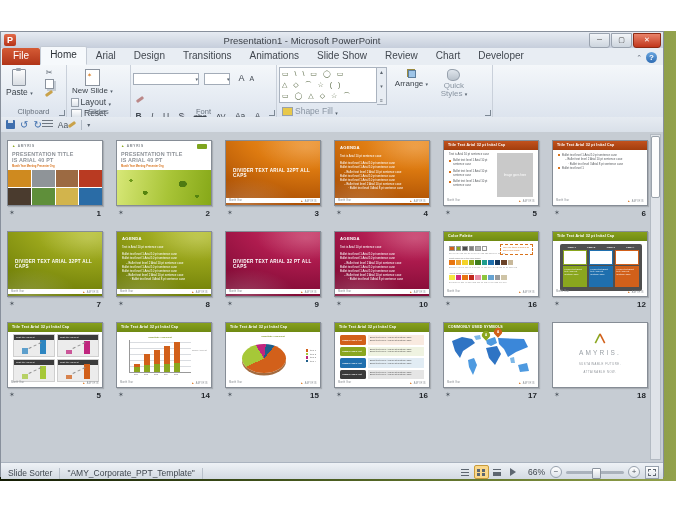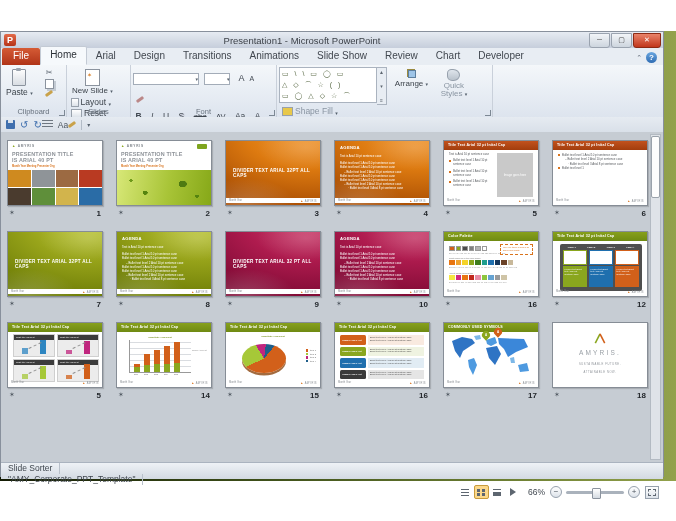--- a/index.html
+++ b/index.html
@@ -84,21 +84,21 @@
   .cell{width:96px;}
   .thumb{width:96px;height:66px;background:#fff;border:1px solid #868d96;box-sizing:border-box;position:relative;overflow:hidden;
      box-shadow:1px 1px 1px rgba(0,0,0,.15);}
   .meta{display:flex;justify-content:space-between;align-items:center;height:12px;padding:1px 2px 0 2px;}
   .star{font-size:7px;color:#525a63;}
   .num{font-size:8px;font-weight:bold;color:#23272c;}
   .vscroll{position:absolute;right:2px;top:2px;width:9px;height:324px;background:#dfe3e8;border:1px solid #b3bac2;}
   .vthumb{position:absolute;left:0;top:1px;width:100%;height:62px;background:#fdfdfd;border:1px solid #9aa2ab;box-sizing:border-box;border-radius:2px;}
   
   .statusbar{position:absolute;left:0;top:430px;width:100%;height:16px;
-     background:linear-gradient(#eef2f6,#d3dae2);border-top:1px solid #aab3bf;display:flex;align-items:flex-start;font-size:8.5px;color:#3f464e;flex-direction:column;}
+     background:linear-gradient(#eef2f6,#d3dae2);border-top:1px solid #aab3bf;display:flex;align-items:flex-end;font-size:8.5px;color:#3f464e;}
   .sseg{padding:0 7px;border-right:1px solid #b8c0ca;height:11px;line-height:11px;}
   .sright{margin-left:auto;display:flex;align-items:center;}
   .vbtn{width:13px;height:12px;border:1px solid transparent;margin-left:1px;display:flex;align-items:center;justify-content:center;}
   .vbtn.active{background:#fbd88a;border:1px solid #c89b3c;border-radius:2px;}
   .vico{width:8px;height:7px;background:repeating-linear-gradient(to bottom,#5d6670 0 1px,transparent 1px 3px);}
   .vico.sorterico{background:
      linear-gradient(#5d6670,#5d6670) 0 0/3px 3px no-repeat,
      linear-gradient(#5d6670,#5d6670) 5px 0/3px 3px no-repeat,
      linear-gradient(#5d6670,#5d6670) 0 4px/3px 3px no-repeat,
      linear-gradient(#5d6670,#5d6670) 5px 4px/3px 3px no-repeat;}

